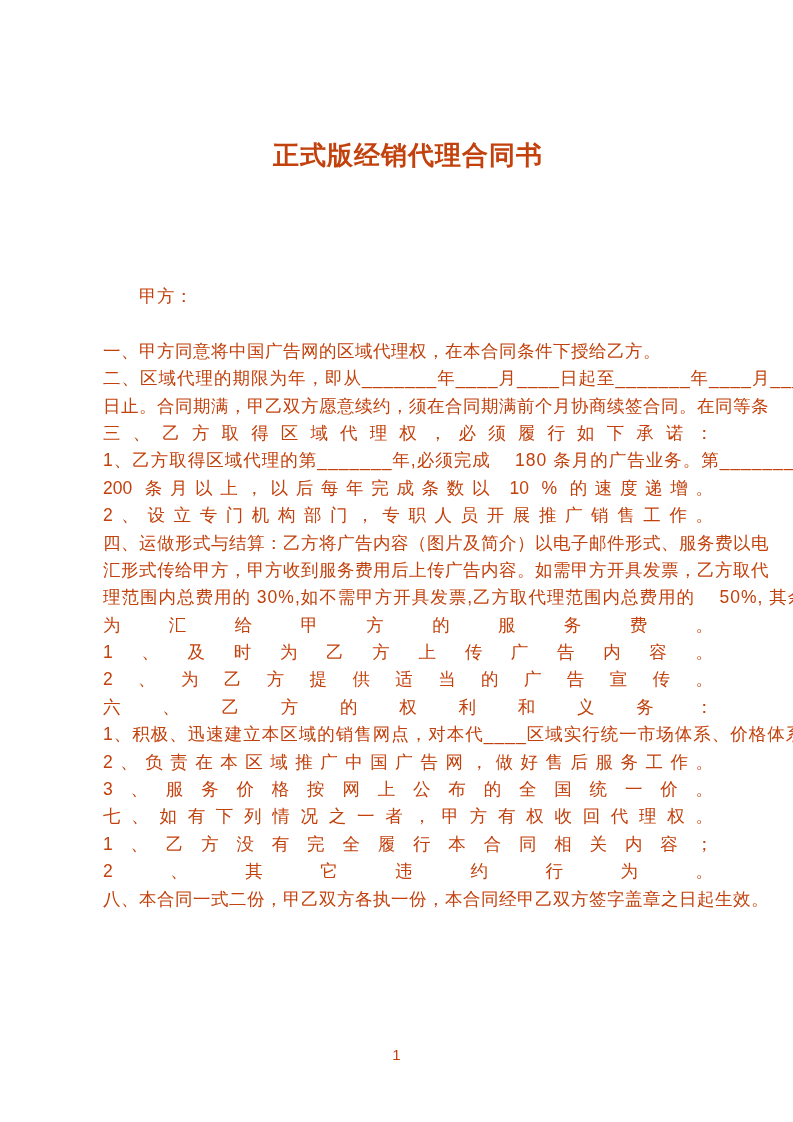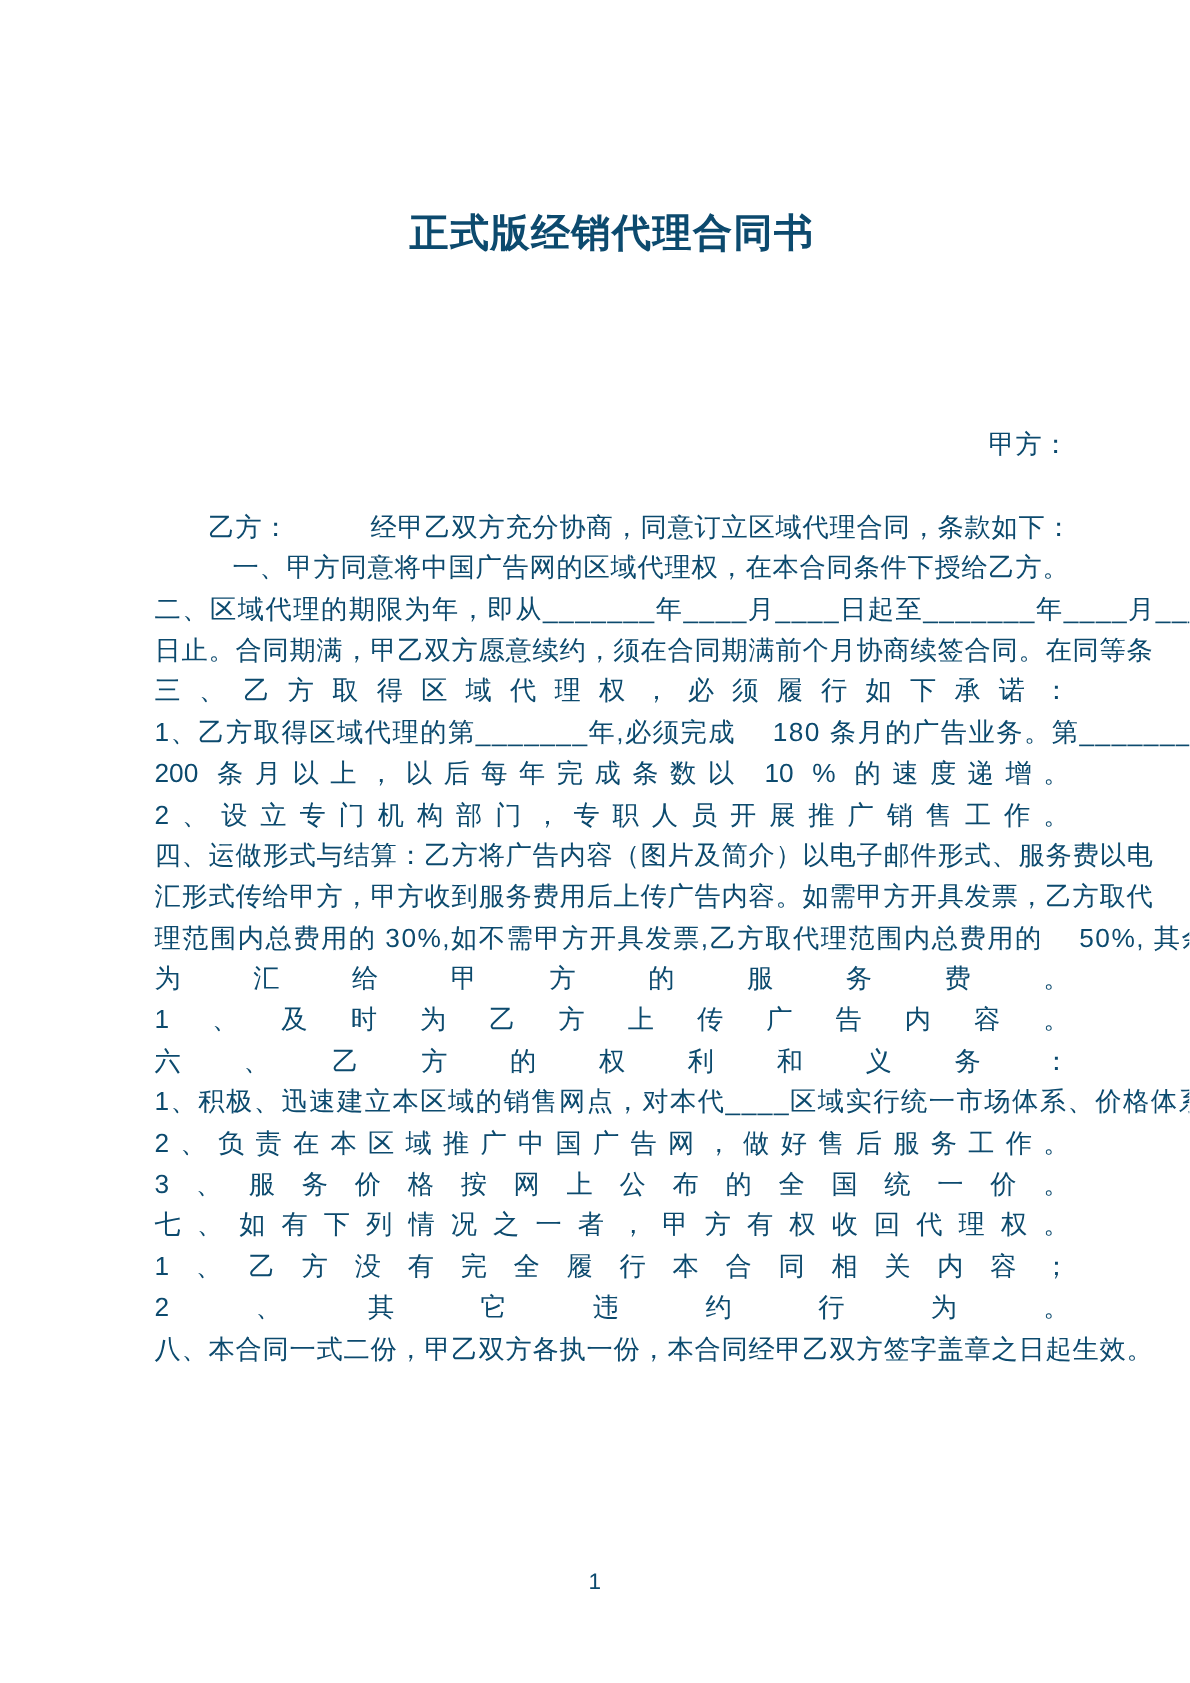--- a/index.html
+++ b/index.html
@@ -7,21 +7,21 @@
     padding: 0;
     background: #ffffff;
   }
   .page {
     position: relative;
     width: 793px;
     height: 1122px;
     background: #ffffff;
     overflow: hidden;
     font-family: "Liberation Sans", "DejaVu Sans", sans-serif;
-    color: #0c4a6e;
+    color: #c2410c;
   }
   .doc-title {
     position: absolute;
     top: 138px;
     left: 103px;
     width: 610px;
     margin: 0;
     text-align: center;
     font-size: 26px;
     font-weight: bold;
@@ -32,21 +32,20 @@
     position: absolute;
     top: 283px;
     left: 103px;
     width: 610px;
     font-size: 17.5px;
     line-height: 27.4px;
   }
   .line {
     height: 27.4px;
     white-space: nowrap;
-    text-align: right;
   }
   .line.normal {
     letter-spacing: 0.5px;
   }
   .line.indent {
     padding-left: 36px;
     letter-spacing: 0.5px;
   }
   .line.overflow {
     letter-spacing: 1px;
@@ -67,33 +66,33 @@
 </style>
 </head>
 <body>
 
 <div class="page">
   <h1 class="doc-title">正式版经销代理合同书</h1>
 
   <div class="doc-body">
       <div class="line indent">甲方：</div>
       <div class="line blank"></div>
-      <div class="line indent">乙方：　　　经甲乙双方充分协商，同意订立区域代理合同，条款如下：</div>
       <div class="line normal">一、甲方同意将中国广告网的区域代理权，在本合同条件下授给乙方。</div>
       <div class="line overflow">二、区域代理的期限为年，即从_______年____月____日起至_______年____月____</div>
       <div class="line normal">日止。合同期满，甲乙双方愿意续约，须在合同期满前个月协商续签合同。在同等条</div>
       <div class="line spread">三、乙方取得区域代理权，必须履行如下承诺：</div>
       <div class="line overflow">1、乙方取得区域代理的第_______年,必须完成　 180 条月的广告业务。第_______年</div>
       <div class="line spread">200 条月以上，以后每年完成条数以 10 % 的速度递增。</div>
       <div class="line spread">2、设立专门机构部门，专职人员开展推广销售工作。</div>
       <div class="line normal">四、运做形式与结算：乙方将广告内容（图片及简介）以电子邮件形式、服务费以电</div>
       <div class="line normal">汇形式传给甲方，甲方收到服务费用后上传广告内容。如需甲方开具发票，乙方取代</div>
       <div class="line overflow">理范围内总费用的 30%,如不需甲方开具发票,乙方取代理范围内总费用的　 50%, 其余</div>
       <div class="line spread">为汇给甲方的服务费。</div>
       <div class="line spread">1、及时为乙方上传广告内容。</div>
+      <div class="line spread">2、为乙方提供适当的广告宣传。</div>
       <div class="line spread">六、乙方的权利和义务：</div>
       <div class="line overflow">1、积极、迅速建立本区域的销售网点，对本代____区域实行统一市场体系、价格体系</div>
       <div class="line spread">2、负责在本区域推广中国广告网，做好售后服务工作。</div>
       <div class="line spread">3、服务价格按网上公布的全国统一价。</div>
       <div class="line spread">七、如有下列情况之一者，甲方有权收回代理权。</div>
       <div class="line spread">1、乙方没有完全履行本合同相关内容；</div>
       <div class="line spread">2、其它违约行为。</div>
       <div class="line normal">八、本合同一式二份，甲乙双方各执一份，本合同经甲乙双方签字盖章之日起生效。</div>
     </div>
 

